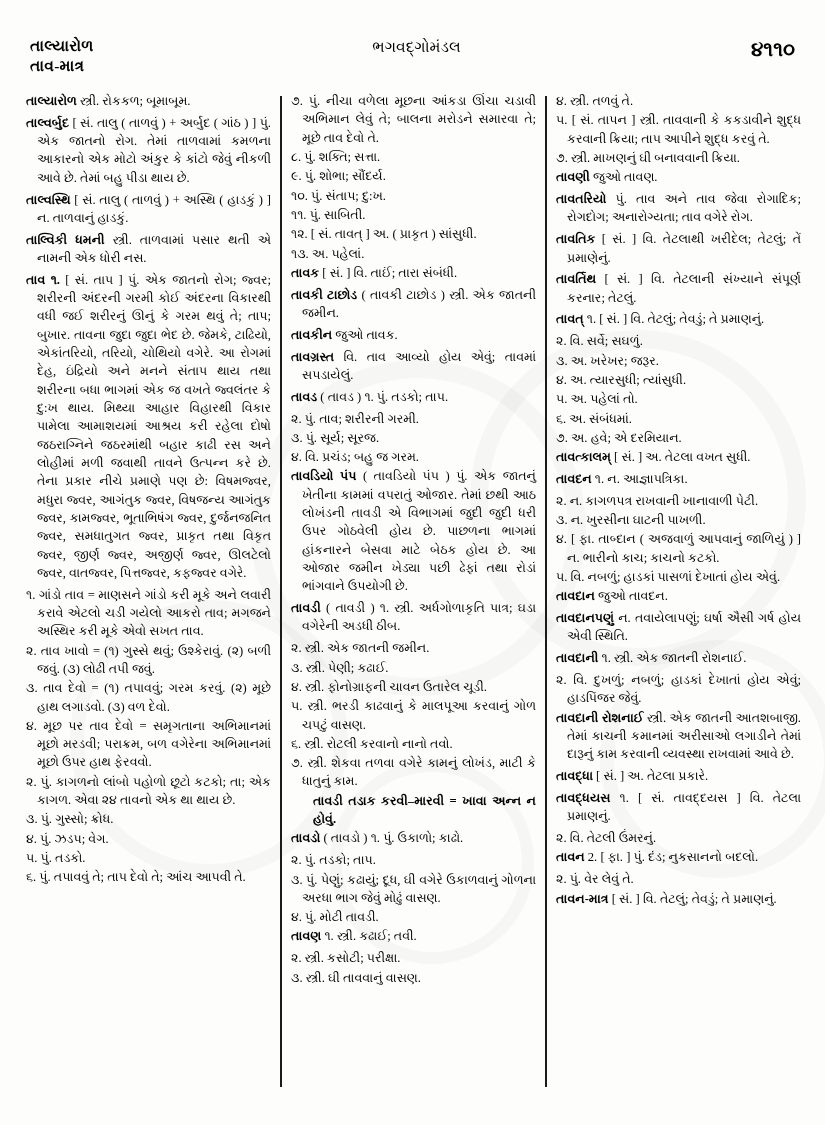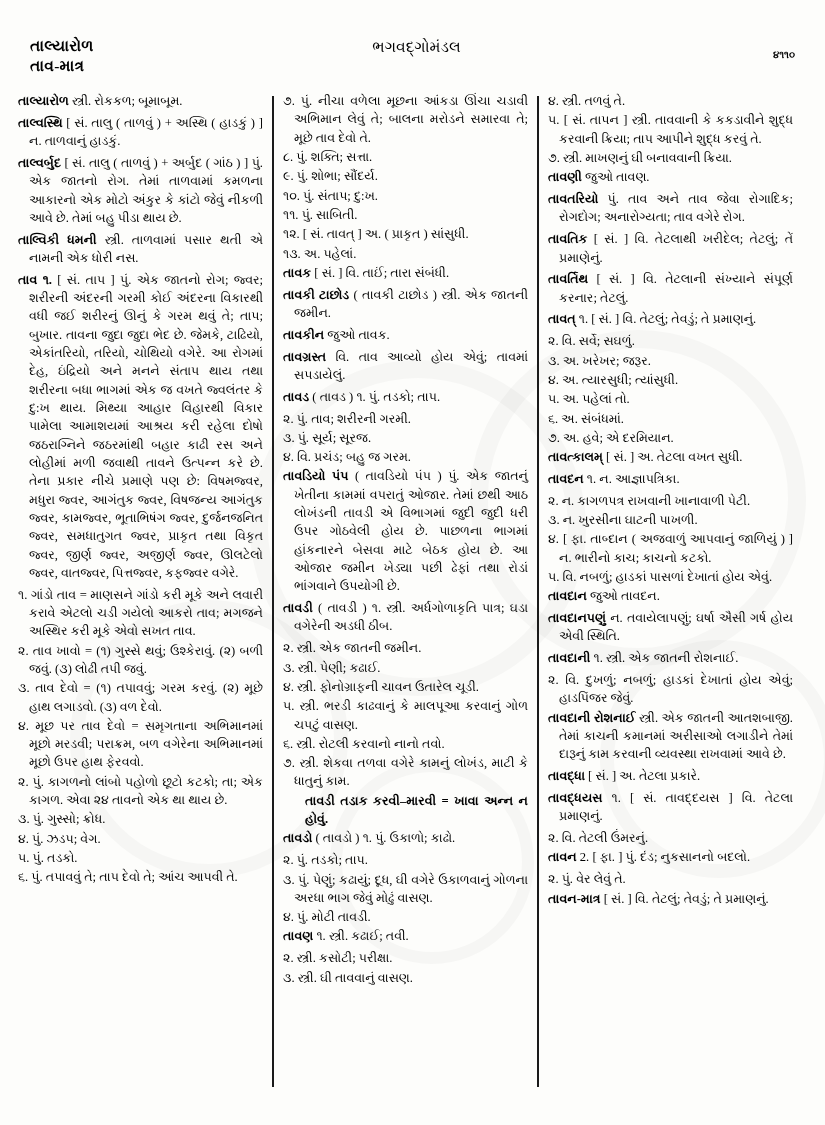--- a/index.html
+++ b/index.html
@@ -60,29 +60,29 @@
     position: absolute;
     left: 0; right: 0;
     top: 2px;
     text-align: center;
     font-size: 15.5px;
     font-weight: normal;
   }
   .hdr-right {
     position: absolute;
     right: 8px;
-    top: 13px;
-    font-size: 10px;
+    top: 2px;
+    font-size: 20px;
     font-weight: bold;
   }
 
   
   #columns {
     position: absolute;
-    left: 18px;
+    left: 26px;
     top: 92px;
     width: 775px;
     height: 1005px;
     display: flex;
     flex-direction: row;
   }
   .col {
     width: 245px;
     position: relative;
     font-size: 12.6px;
@@ -146,22 +146,22 @@
       <div>તાલ્યારોળ</div>
       <div>તાવ-માત્ર</div>
     </div>
     <div class="hdr-center">ભગવદ્ગોમંડલ</div>
     <div class="hdr-right">૪૧૧૦</div>
   </div>
 
   <div id="columns">
     <div class="col" id="col-1">
         <p class="entry"><span class="hw">તાલ્યારોળ</span><span> સ્ત્રી. રોકકળ; બૂમાબૂમ.</span></p>
+        <p class="entry"><span class="hw">તાલ્વર્બુદ</span><span> [ સં. તાલુ ( તાળવું ) + અર્બુદ ( ગાંઠ ) ] પું. એક જાતનો રોગ. તેમાં તાળવામાં કમળના આકારનો એક મોટો અંકુર કે કાંટો જેવું નીકળી આવે છે. તેમાં બહુ પીડા થાય છે.</span></p>
         <p class="entry"><span class="hw">તાલ્વસ્થિ</span><span> [ સં. તાલુ ( તાળવું ) + અસ્થિ ( હાડકું ) ] ન. તાળવાનું હાડકું.</span></p>
-        <p class="entry"><span class="hw">તાલ્વર્બુદ</span><span> [ સં. તાલુ ( તાળવું ) + અર્બુદ ( ગાંઠ ) ] પું. એક જાતનો રોગ. તેમાં તાળવામાં કમળના આકારનો એક મોટો અંકુર કે કાંટો જેવું નીકળી આવે છે. તેમાં બહુ પીડા થાય છે.</span></p>
         <p class="entry"><span class="hw">તાલ્વિકી ધમની</span><span> સ્ત્રી. તાળવામાં પસાર થતી એ નામની એક ધોરી નસ.</span></p>
         <p class="entry"><span class="hw">તાવ ૧.</span><span> [ સં. તાપ ] પું. એક જાતનો રોગ; જ્વર; શરીરની અંદરની ગરમી કોઈ અંદરના વિકારથી વધી જઈ શરીરનું ઊનું કે ગરમ થવું તે; તાપ; બુખાર. તાવના જુદા જુદા ભેદ છે. જેમકે, ટાઢિયો, એકાંતરિયો, તરિયો, ચોથિયો વગેરે. આ રોગમાં દેહ, ઇંદ્રિયો અને મનને સંતાપ થાય તથા શરીરના બધા ભાગમાં એક જ વખતે જ્વલંતર કે દુ:ખ થાય. મિથ્યા આહાર વિહારથી વિકાર પામેલા આમાશયમાં આશ્રય કરી રહેલા દોષો જઠરાગ્નિને જઠરમાંથી બહાર કાઢી રસ અને લોહીમાં મળી જવાથી તાવને ઉત્પન્ન કરે છે. તેના પ્રકાર નીચે પ્રમાણે પણ છે: વિષમજ્વર, મધુરા જ્વર, આગંતુક જ્વર, વિષજન્ય આગંતુક જ્વર, કામજ્વર, ભૂતાભિષંગ જ્વર, દુર્જનજનિત જ્વર, સમધાતુગત જ્વર, પ્રાકૃત તથા વિકૃત જ્વર, જીર્ણ જ્વર, અજીર્ણ જ્વર, ઊલટેલો જ્વર, વાતજ્વર, પિત્તજ્વર, કફજ્વર વગેરે.</span></p>
         <p class="sense"><span class="num">૧.</span><span> ગાંડો તાવ = માણસને ગાંડો કરી મૂકે અને લવારી કરાવે એટલો ચડી ગયેલો આકરો તાવ; મગજને અસ્થિર કરી મૂકે એવો સખત તાવ.</span></p>
         <p class="sense"><span class="num">૨.</span><span> તાવ ખાવો = (૧) ગુસ્સે થવું; ઉશ્કેરાવું. (૨) બળી જવું. (૩) લોઢી તપી જવું.</span></p>
         <p class="sense"><span class="num">૩.</span><span> તાવ દેવો = (૧) તપાવવું; ગરમ કરવું. (૨) મૂછે હાથ લગાડવો. (૩) વળ દેવો.</span></p>
         <p class="sense"><span class="num">૪.</span><span> મૂછ પર તાવ દેવો = સમૃગતાના અભિમાનમાં મૂછો મરડવી; પરાક્રમ, બળ વગેરેના અભિમાનમાં મૂછો ઉપર હાથ ફેરવવો.</span></p>
         <p class="sense"><span class="num">૨.</span><span> પું. કાગળનો લાંબો પહોળો છૂટો કટકો; તા; એક કાગળ. એવા ૨૪ તાવનો એક થા થાય છે.</span></p>
         <p class="sense"><span class="num">૩.</span><span> પું. ગુસ્સો; ક્રોધ.</span></p>
         <p class="sense"><span class="num">૪.</span><span> પું. ઝડપ; વેગ.</span></p>
         <p class="sense"><span class="num">૫.</span><span> પું. તડકો.</span></p>

